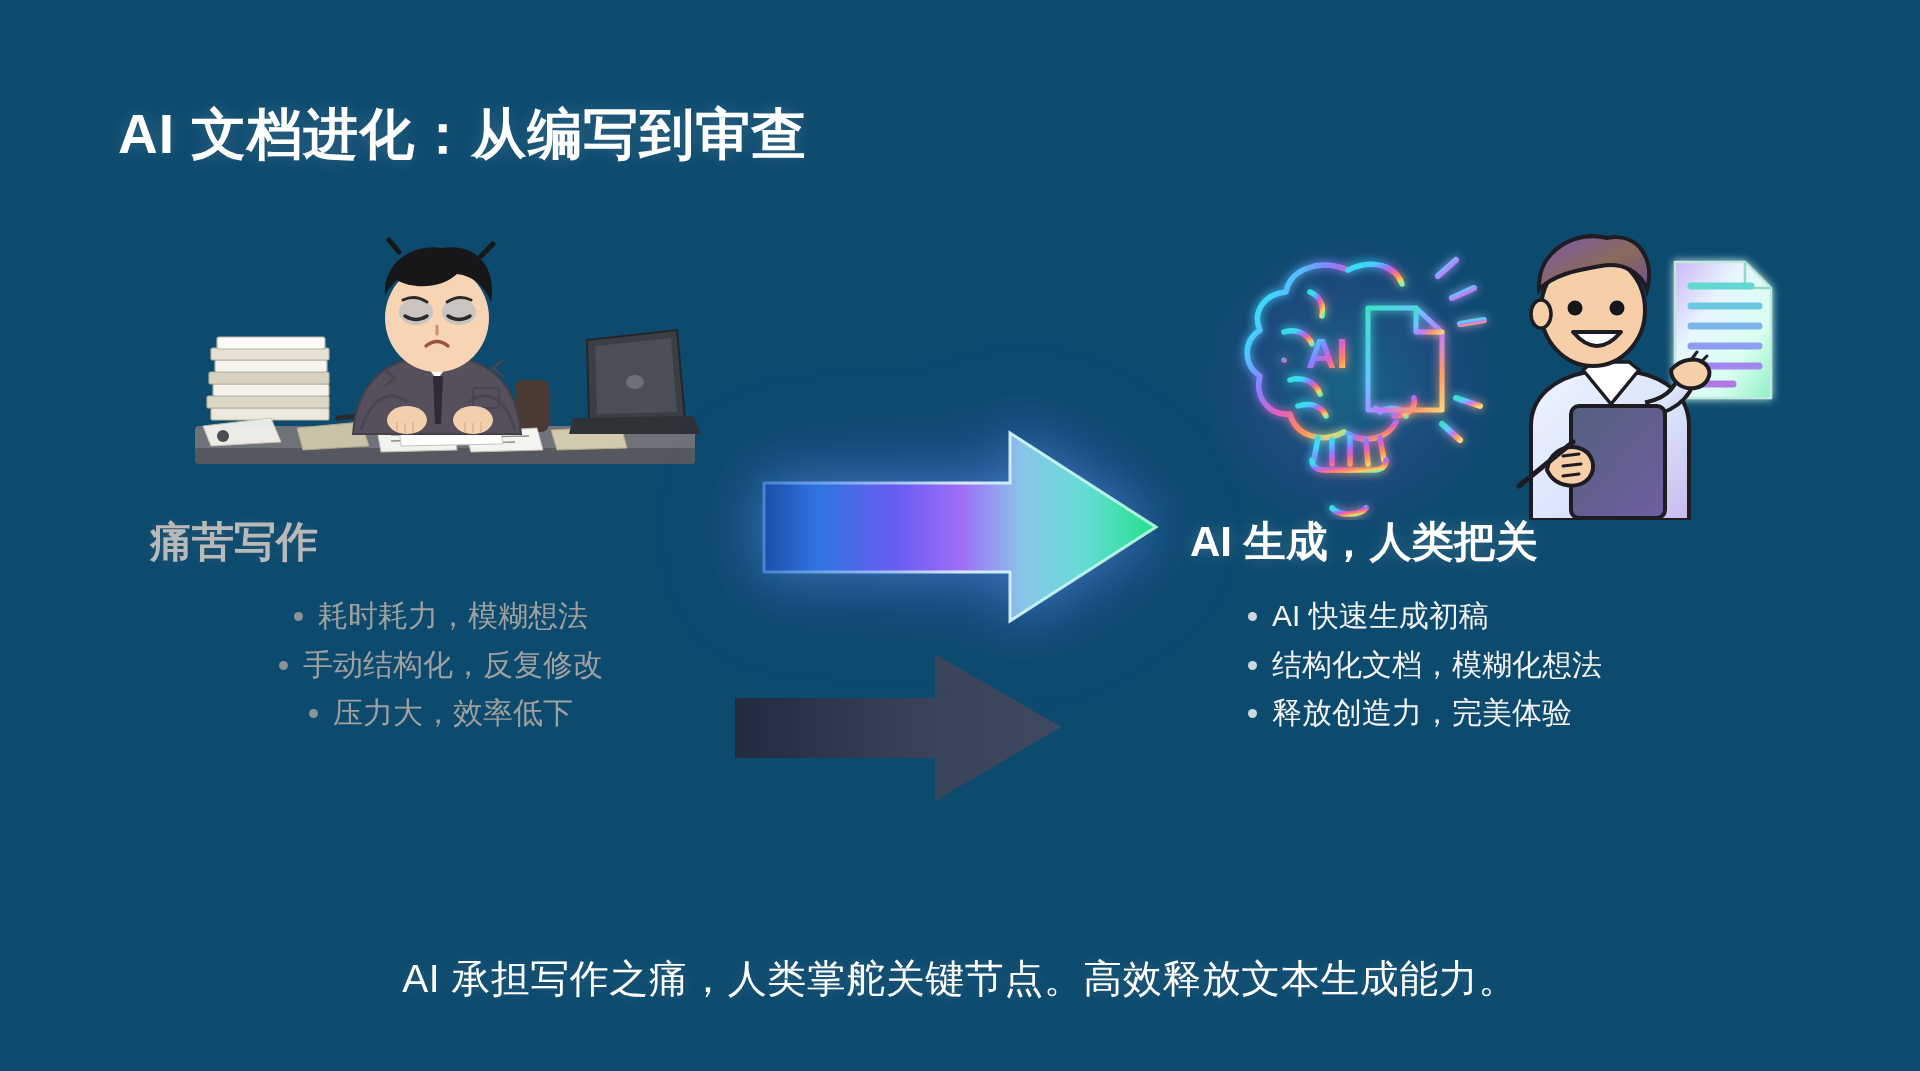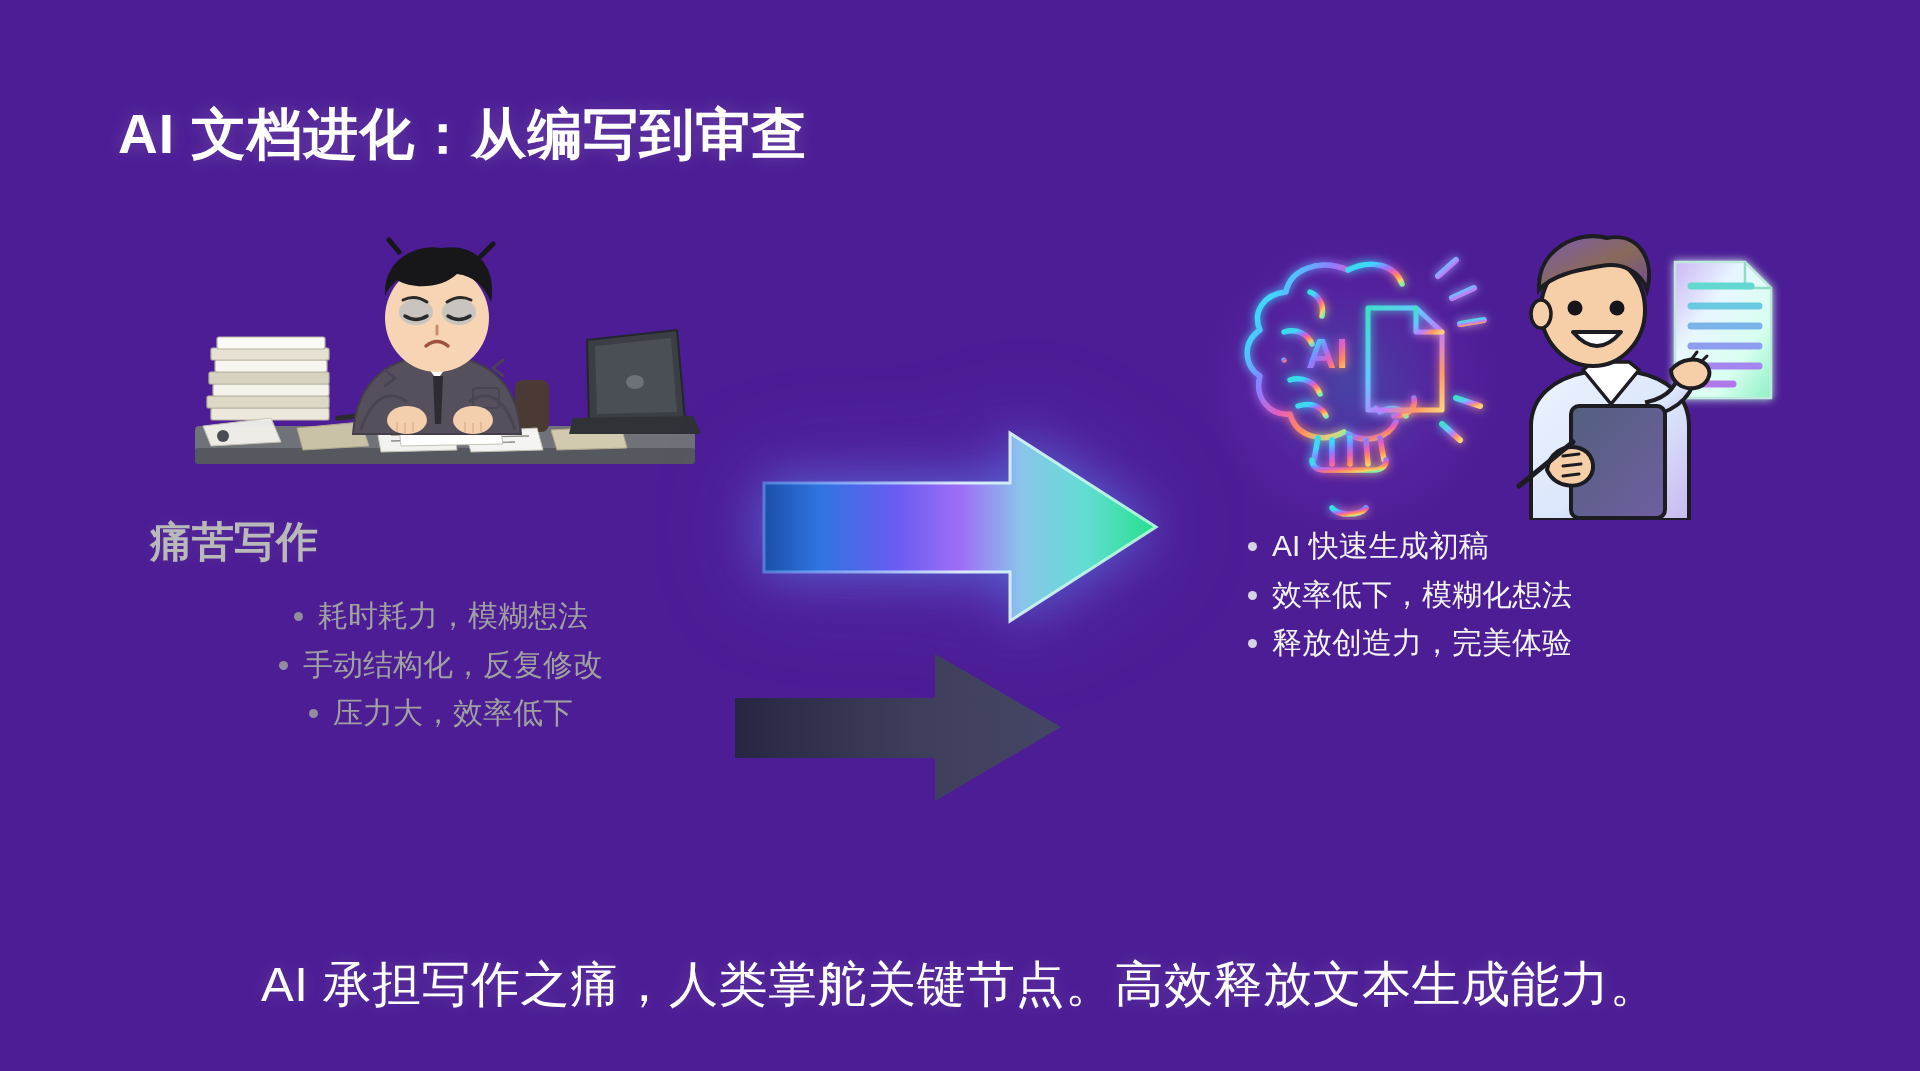--- a/index.html
+++ b/index.html
@@ -11,21 +11,21 @@
     width: 1920px;
     height: 1071px;
     overflow: hidden;
     font-family: "Liberation Sans", "DejaVu Sans", sans-serif;
     position: relative;
   }
 
   #slide {
     position: absolute;
     inset: 0;
-    background: #4c1d95;
+    background: #0c4a6e;
   }
 
   
   #title {
     position: absolute;
     left: 118px;
     top: 98px;
     font-size: 55px;
     font-weight: 700;
     color: #ffffff;
@@ -105,21 +105,21 @@
     opacity: .9;
   }
 
   
   #caption {
     position: absolute;
     left: 0;
     right: 0;
     top: 952px;
     text-align: center;
-    font-size: 49px;
+    font-size: 39px;
     font-weight: 500;
     color: #ffffff;
     letter-spacing: .5px;
     white-space: nowrap;
     text-shadow: 0 0 16px rgba(255,255,255,0.16);
   }
 
   
   .ill { position:absolute; }
   #writer-art { left: 35px; top: 0; width: 520px; height: 270px; }
@@ -453,23 +453,24 @@
         <path d="M64 70 C 62 28, 104 10, 132 18 C 164 12, 180 40, 172 70
                  C 166 52, 148 42, 126 46 C 104 50, 78 54, 64 70 Z" fill="url(#hairG)" stroke="#1c1c22" stroke-width="4"></path>
 
         <circle cx="100" cy="88" r="7.5" fill="#15151a"></circle>
         <circle cx="142" cy="88" r="7.5" fill="#15151a"></circle>
 
         <path d="M98 112 Q 122 140, 146 112 Z" fill="#ffffff" stroke="#1c1c22" stroke-width="4" stroke-linejoin="round"></path>
       </svg>
     </div>
 
+    <div class="col-heading">AI 生成，人类把关</div>
 
     <ul class="bullets">
       <li>AI 快速生成初稿</li>
-      <li>效率低下，模糊化想法</li>
+      <li>结构化文档，模糊化想法</li>
       <li>释放创造力，完美体验</li>
     </ul>
   </div>
 
   <div id="caption">AI 承担写作之痛，人类掌舵关键节点。高效释放文本生成能力。</div>
 
 </div>
 
 </body></html>

